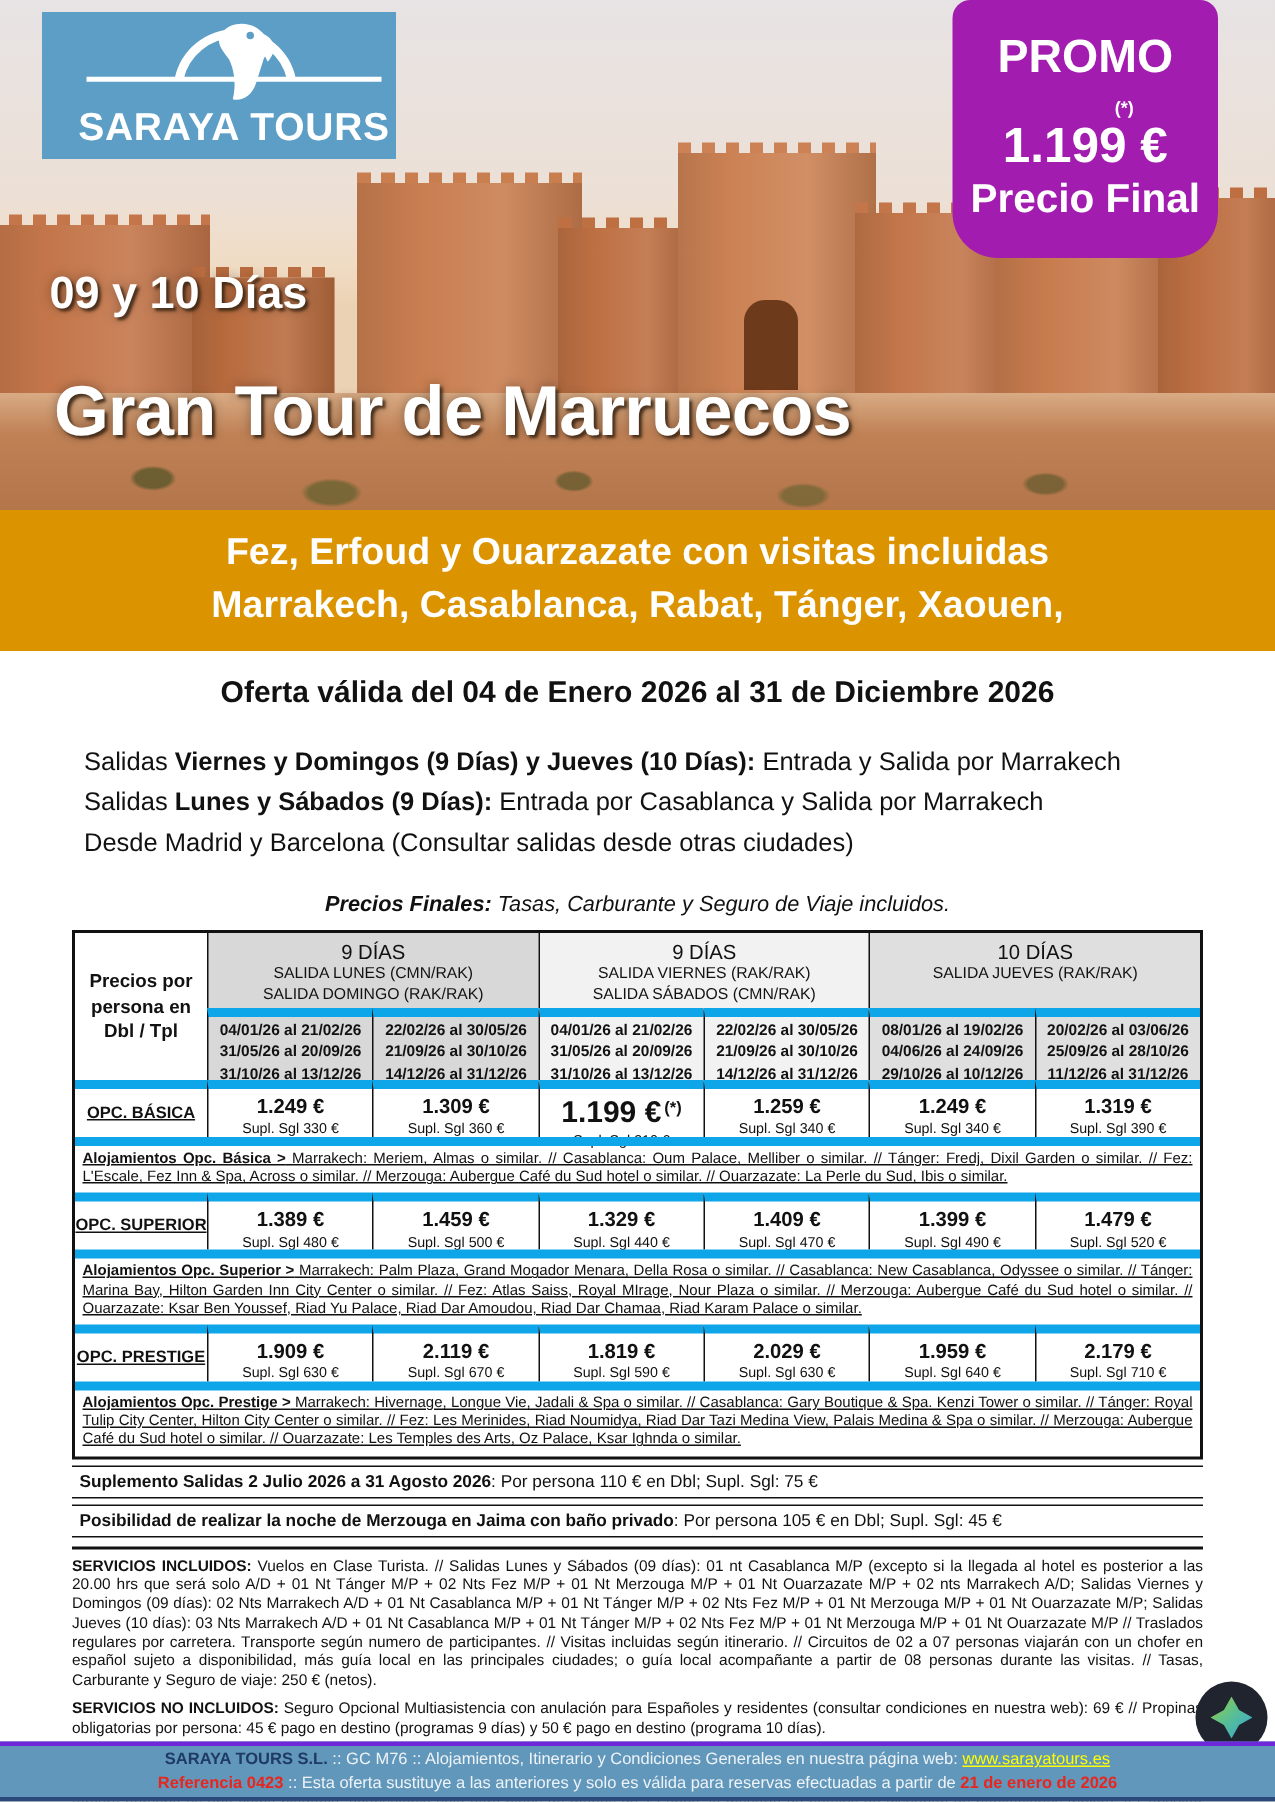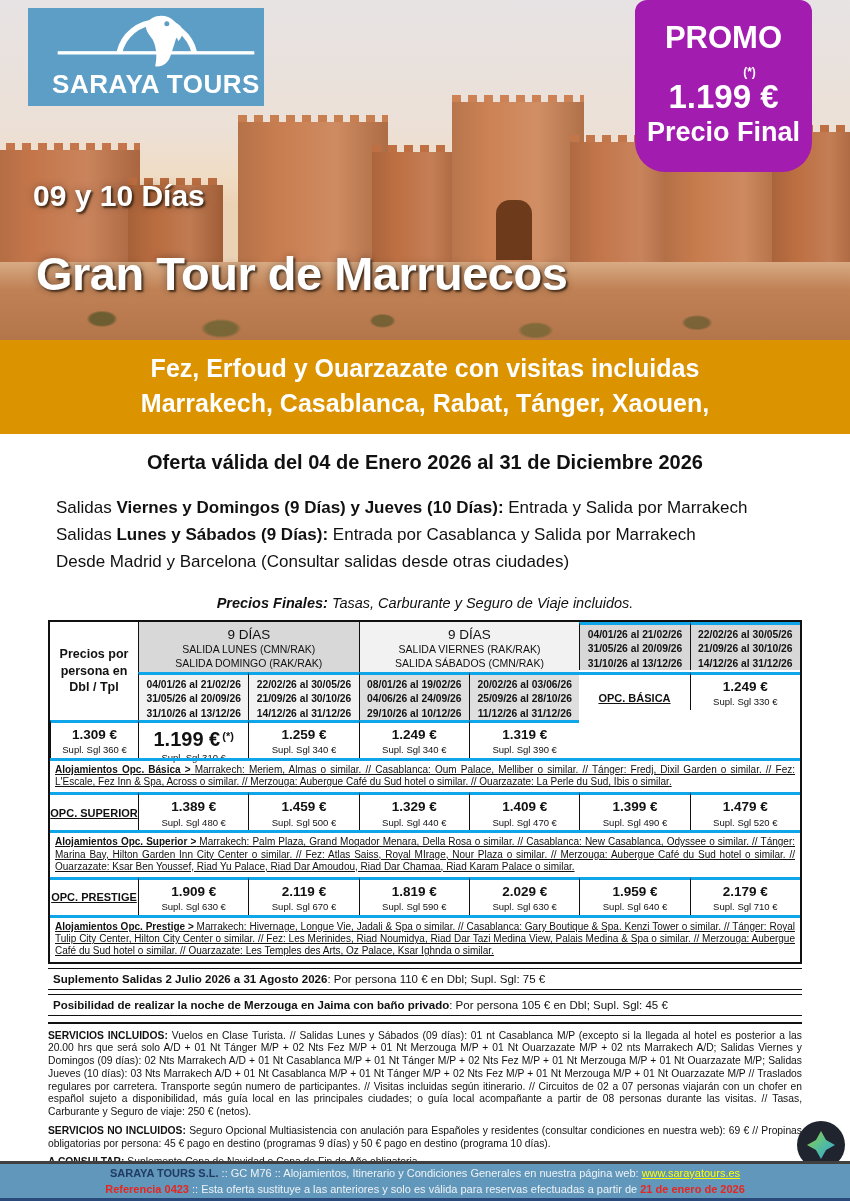--- a/index.html
+++ b/index.html
@@ -51,21 +51,21 @@
   .content{position:absolute;left:0;top:434px;width:850px;}
   .validity{margin-top:17px;text-align:center;font-size:20px;font-weight:bold;color:#111;}
   .salidas{margin:20px 0 0 56px;font-size:17px;line-height:27px;color:#111;}
   .salidas .b{font-weight:bold;}
   .prices-note{text-align:center;margin-top:20px;font-size:14.5px;color:#111;font-style:italic;}
   .prices-note .b{font-weight:bold;}
 
   
   .pt{width:754px;margin:9px auto 0;display:grid;grid-template-columns:88px repeat(6,1fr);
       border:2px solid #111;font-size:10.5px;color:#111;}
-  .pt .cell{border-left:1px solid #111;border-top:3px solid #0ea5e9;}
+  .pt .cell{border-left:1px solid #111;border-top:6px solid #0ea5e9;}
   .pt .noL{border-left:none;text-decoration:underline;}
   .pt .noT{border-top:none;}
   .corner{grid-row:1/3;display:flex;align-items:center;justify-content:center;text-align:center;
           font-weight:bold;font-size:12.5px;line-height:1.35;padding:2px;}
   .ghead{grid-column:span 2;text-align:center;font-weight:normal;padding-top:5px;height:50px;}
   .ghead .gt{font-size:13.5px;}
   .ghead .gs{font-size:10.5px;line-height:1.35;}
   .g1{background:#d8d8d8;} .g2{background:#f2f2f2;} .g3{background:#dfdfdf;}
   .dcell{height:48px;text-align:center;font-weight:bold;line-height:1.4;padding-top:3px;font-size:10.3px;}
   .olabel{display:flex;align-items:center;justify-content:center;font-weight:bold;font-size:11px;}
@@ -82,21 +82,21 @@
           padding:4px 5px;font-size:11.5px;color:#111;}
   .supbox .b{font-weight:bold;}
 
   
   .sections{width:754px;margin:6px auto 0;border-top:2.5px solid #111;padding-top:6px;}
   .sec{font-size:10.3px;line-height:1.24;text-align:justify;color:#111;margin:0 0 6px 0;}
   .sec .b{font-weight:bold;}
 
   
   .footer{position:absolute;left:0;top:1161px;width:850px;height:40px;background:#6197ba;
-          border-top:3px solid #404040;border-bottom:3px solid #2a4a7b;
+          border-top:3px solid #6d28d9;border-bottom:3px solid #2a4a7b;
           text-align:center;font-size:11px;line-height:16px;color:#eef3f7;padding-top:1px;}
   .footer .navy{color:#1f3a64;font-weight:bold;}
   .footer .link{color:#ffff00;text-decoration:underline;cursor:pointer;}
   .footer .red{color:#e8251f;font-weight:bold;}
 
   
   .widget{position:absolute;left:797px;top:1121px;width:48px;height:48px;border-radius:50%;
           background:#20242e;display:flex;align-items:center;justify-content:center;cursor:pointer;}
   .star{width:28px;height:28px;background:linear-gradient(135deg,#9ccb3b 0%,#5cc08f 45%,#30a3dc 100%);
         clip-path:polygon(50% 0%,68% 32%,100% 50%,68% 68%,50% 100%,32% 68%,0% 50%,32% 32%);}
@@ -182,20 +182,25 @@
       <div class="cell ghead g1 noT">
         <div class="gt">9 DÍAS</div>
         <div class="gs">SALIDA LUNES (CMN/RAK)</div>
         <div class="gs">SALIDA DOMINGO (RAK/RAK)</div>
       </div>
       <div class="cell ghead g2 noT">
         <div class="gt">9 DÍAS</div>
         <div class="gs">SALIDA VIERNES (RAK/RAK)</div>
         <div class="gs">SALIDA SÁBADOS (CMN/RAK)</div>
       </div>
+      <div class="cell ghead g3 noT">
+        <div class="gt">10 DÍAS</div>
+        <div class="gs">SALIDA JUEVES (RAK/RAK)</div>
+        <div class="gs"></div>
+      </div>
 
       <div class="cell dcell g1">
         <div>04/01/26 al 21/02/26</div>
           <div>31/05/26 al 20/09/26</div>
           <div>31/10/26 al 13/12/26</div>
       </div>
       <div class="cell dcell g1">
         <div>22/02/26 al 30/05/26</div>
           <div>21/09/26 al 30/10/26</div>
           <div>14/12/26 al 31/12/26</div>

